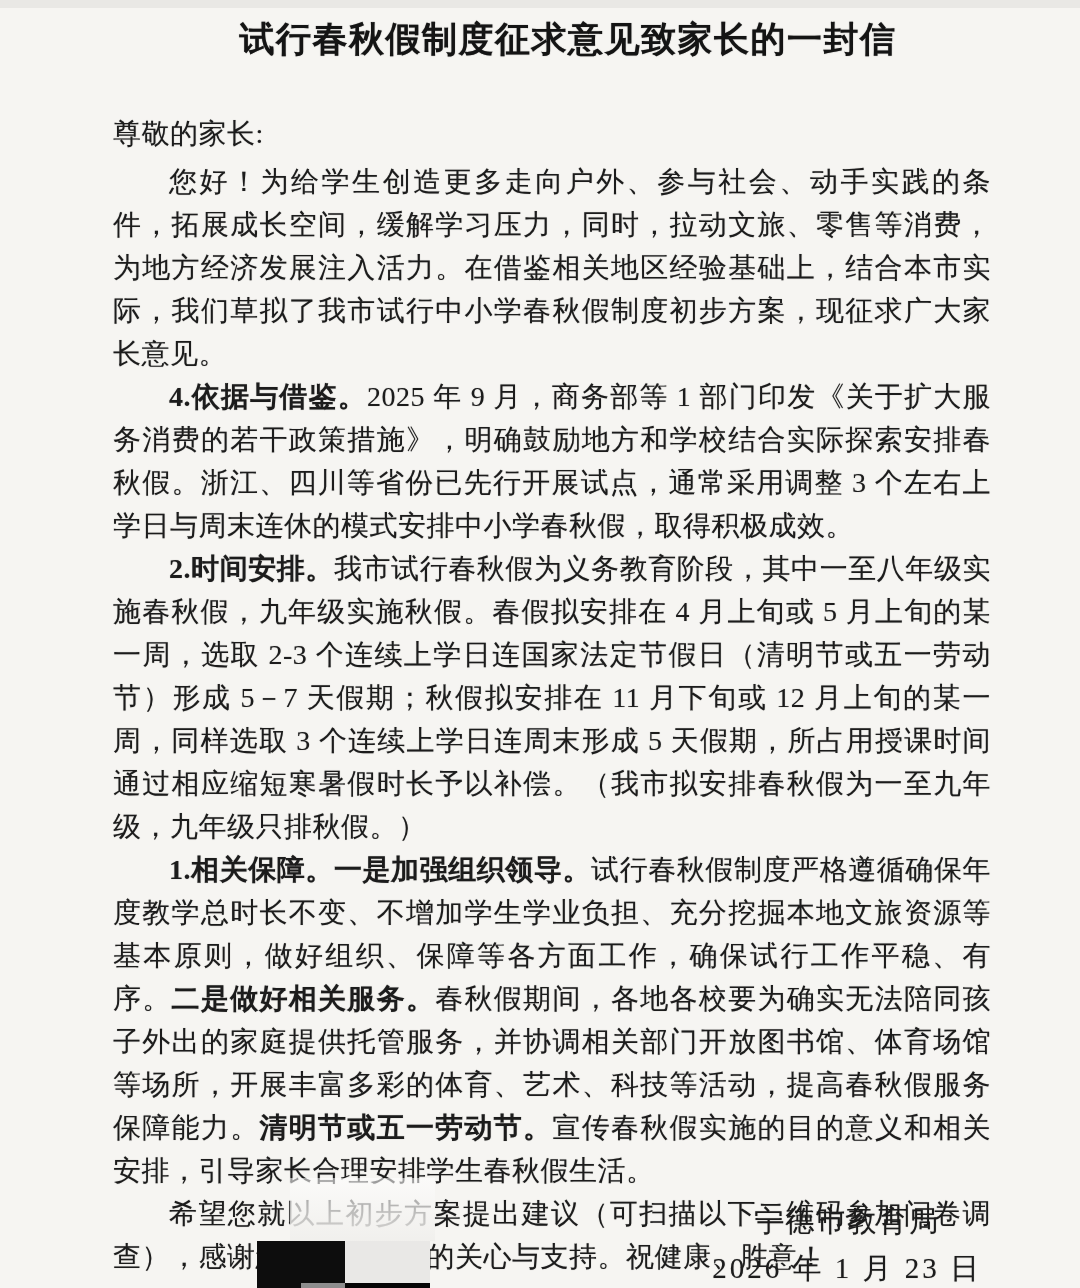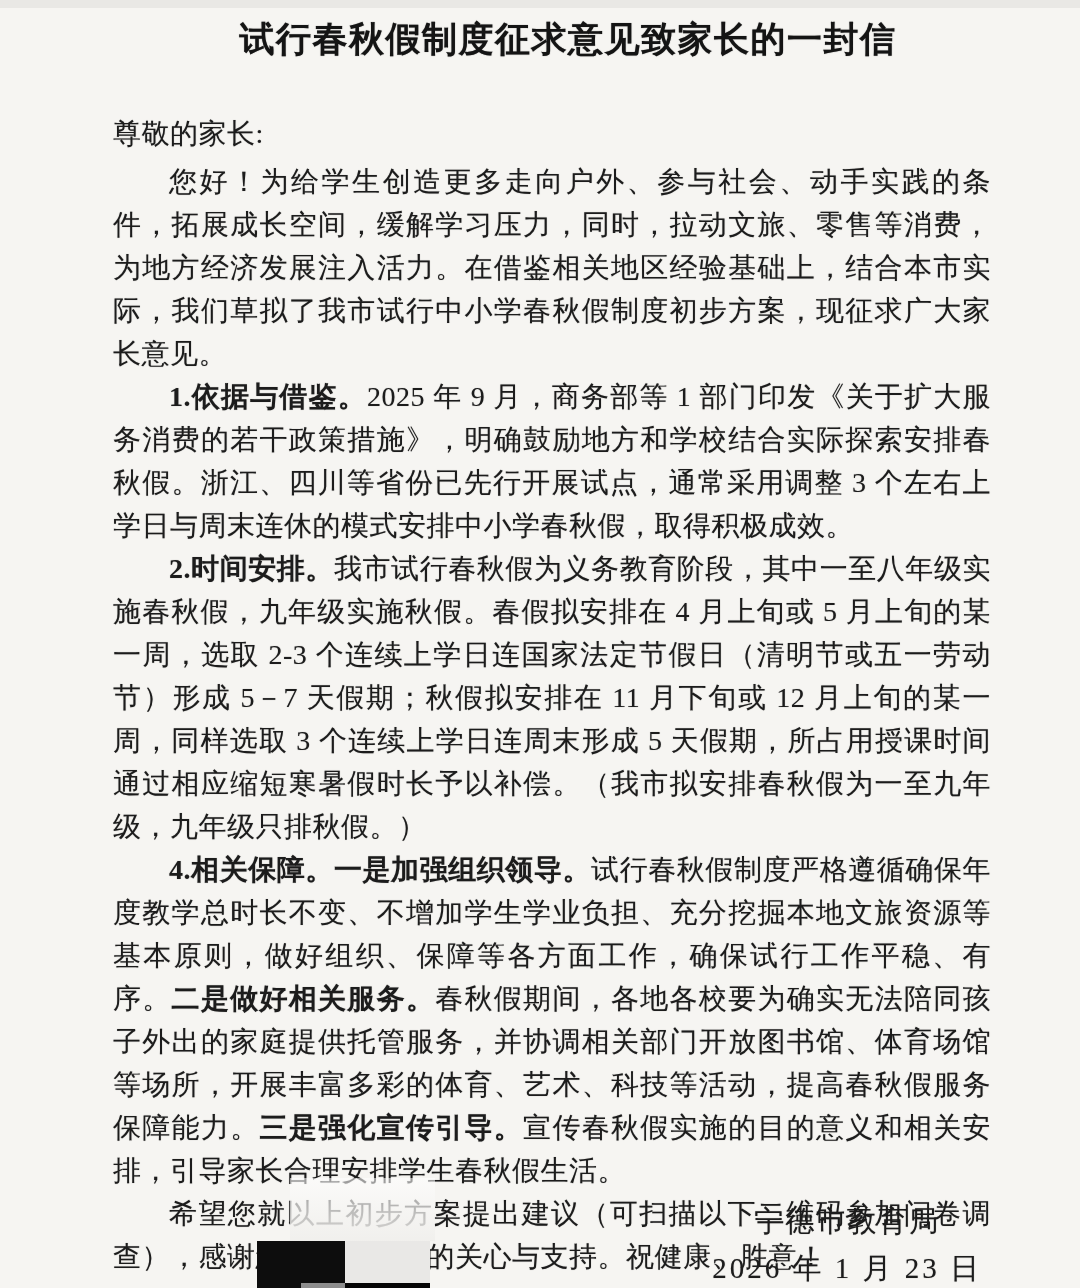--- a/index.html
+++ b/index.html
@@ -89,23 +89,23 @@
 <body>
 
 <div class="page">
 
   <h1 class="doc-title">试行春秋假制度征求意见致家长的一封信</h1>
 
   <div class="body-text">
     <p class="salutation">尊敬的家长:</p>
     <div id="paragraphs">
         <p class="para"><span>您好！为给学生创造更多走向户外、参与社会、动手实践的条件，拓展成长空间，缓解学习压力，同时，拉动文旅、零售等消费，为地方经济发展注入活力。在借鉴相关地区经验基础上，结合本市实际，我们草拟了我市试行中小学春秋假制度初步方案，现征求广大家长意见。</span></p>
-        <p class="para"><span class="bold">1.依据与借鉴。</span><span>2025 年 9 月，商务部等 1 部门印发《关于扩大服务消费的若干政策措施》，明确鼓励地方和学校结合实际探索安排春秋假。浙江、四川等省份已先行开展试点，通常采用调整 3 个左右上学日与周末连休的模式安排中小学春秋假，取得积极成效。</span></p>
+        <p class="para"><span class="bold">4.依据与借鉴。</span><span>2025 年 9 月，商务部等 1 部门印发《关于扩大服务消费的若干政策措施》，明确鼓励地方和学校结合实际探索安排春秋假。浙江、四川等省份已先行开展试点，通常采用调整 3 个左右上学日与周末连休的模式安排中小学春秋假，取得积极成效。</span></p>
         <p class="para"><span class="bold">2.时间安排。</span><span>我市试行春秋假为义务教育阶段，其中一至八年级实施春秋假，九年级实施秋假。春假拟安排在 4 月上旬或 5 月上旬的某一周，选取 2-3 个连续上学日连国家法定节假日（清明节或五一劳动节）形成 5－7 天假期；秋假拟安排在 11 月下旬或 12 月上旬的某一周，同样选取 3 个连续上学日连周末形成 5 天假期，所占用授课时间通过相应缩短寒暑假时长予以补偿。（我市拟安排春秋假为一至九年级，九年级只排秋假。）</span></p>
-        <p class="para"><span class="bold">4.相关保障。一是加强组织领导。</span><span>试行春秋假制度严格遵循确保年度教学总时长不变、不增加学生学业负担、充分挖掘本地文旅资源等基本原则，做好组织、保障等各方面工作，确保试行工作平稳、有序。</span><span class="bold">二是做好相关服务。</span><span>春秋假期间，各地各校要为确实无法陪同孩子外出的家庭提供托管服务，并协调相关部门开放图书馆、体育场馆等场所，开展丰富多彩的体育、艺术、科技等活动，提高春秋假服务保障能力。</span><span class="bold">三是强化宣传引导。</span><span>宣传春秋假实施的目的意义和相关安排，引导家长合理安排学生春秋假生活。</span></p>
+        <p class="para"><span class="bold">1.相关保障。一是加强组织领导。</span><span>试行春秋假制度严格遵循确保年度教学总时长不变、不增加学生学业负担、充分挖掘本地文旅资源等基本原则，做好组织、保障等各方面工作，确保试行工作平稳、有序。</span><span class="bold">二是做好相关服务。</span><span>春秋假期间，各地各校要为确实无法陪同孩子外出的家庭提供托管服务，并协调相关部门开放图书馆、体育场馆等场所，开展丰富多彩的体育、艺术、科技等活动，提高春秋假服务保障能力。</span><span class="bold">清明节或五一劳动节。</span><span>宣传春秋假实施的目的意义和相关安排，引导家长合理安排学生春秋假生活。</span></p>
         <p class="para"><span>希望您就以上初步方案提出建议（可扫描以下二维码参加问卷调查），感谢您对教育工作的关心与支持。祝健康、胜意！</span></p>
       </div>
   </div>
 
   <div class="signature">
     <span class="sig-org">宁德市教育局</span>
     <span class="sig-date">2026 年 1 月 23 日</span>
   </div>
 
   <div class="qr-halo"></div>

